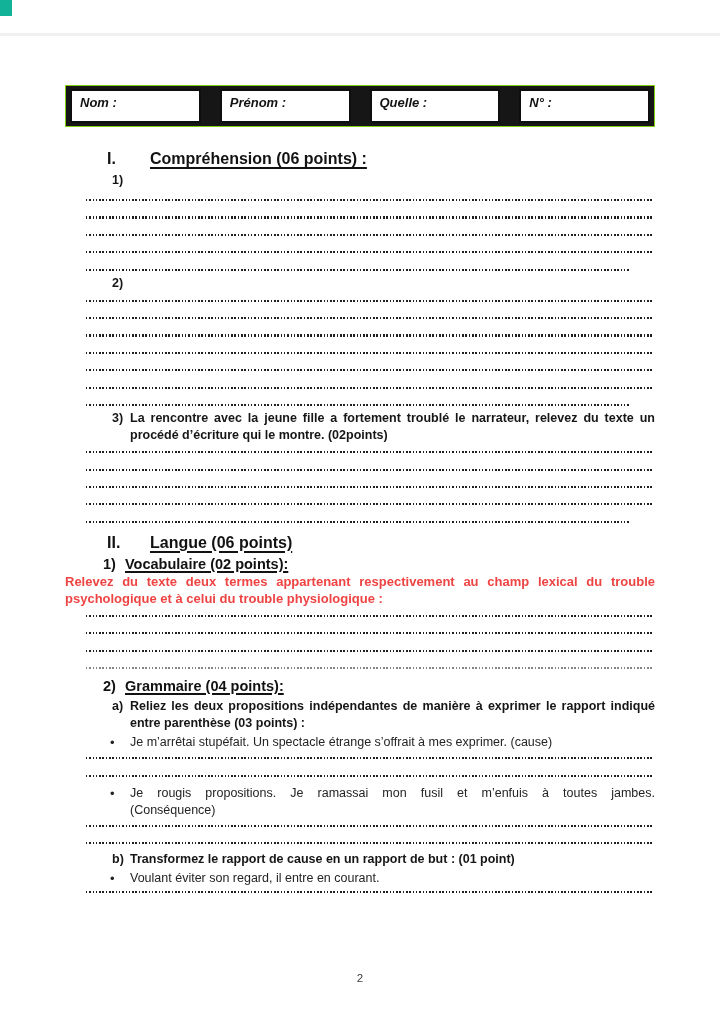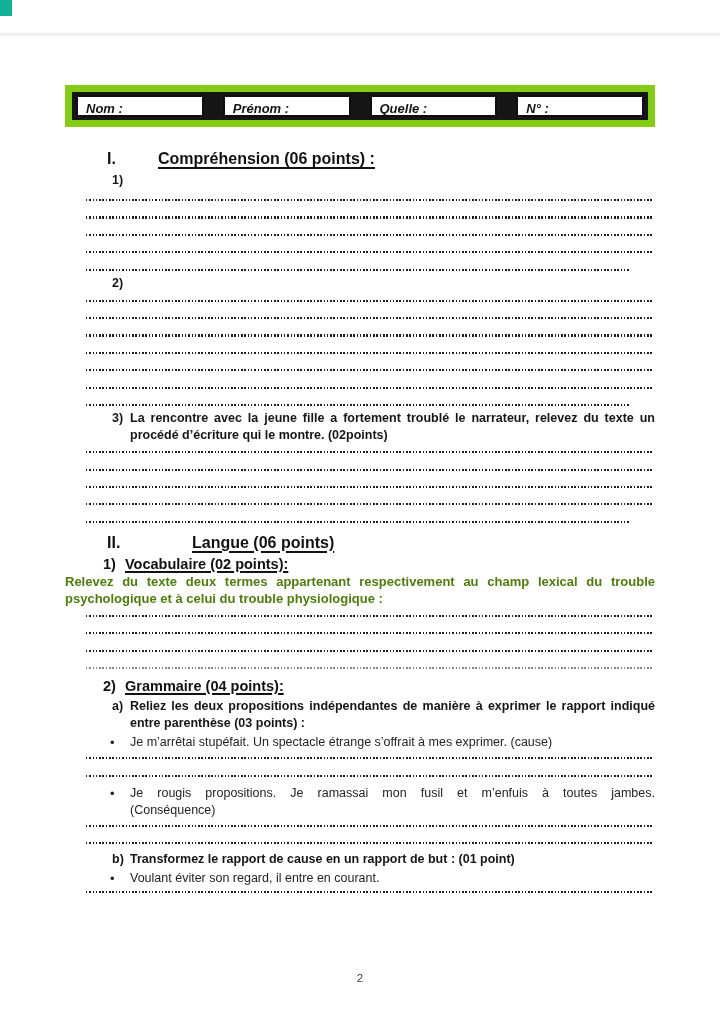--- a/index.html
+++ b/index.html
@@ -16,37 +16,37 @@
   }
   .top-divider{
     position:absolute;top:33px;left:0;width:720px;height:3px;background:#f1f0f1;
   }
   .content{
     position:absolute;top:85px;left:65px;width:590px;
   }
   
   .header-table{
     display:flex;gap:19px;
-    border:7px solid #84cc16;
+    border:1px solid #84cc16;
     padding:3px 4px;
     height:42px;box-sizing:border-box;
     background:#161616;
     justify-content:flex-end;
   }
   .header-cell{
     flex:1;background:#ffffff;border:2px solid #0e0e0e;box-sizing:border-box;
     font-style:italic;font-weight:bold;font-size:13px;
     padding:4px 0 0 8px;color:#141414;
   }
   
   .sec-heading{display:flex;font-weight:bold;font-size:16px;line-height:20px;color:#121212;}
   .sec-heading .sec-num{width:43px;margin-left:42px;}
-  .sec-heading .sec-title{text-decoration:underline;text-decoration-thickness:2px;text-underline-offset:3px;margin-left:8px;}
+  .sec-heading .sec-title{text-decoration:underline;text-decoration-thickness:2px;text-underline-offset:3px;}
   .sec1{margin-top:22px;}
-  .sec2{margin-top:10px;gap:34px;}
+  .sec2{margin-top:10px;}
   
   .sub-heading{display:flex;font-weight:bold;font-size:14.5px;line-height:18px;color:#121212;}
   .sub-heading .sub-label{width:22px;margin-left:38px;}
   .sub-heading .sub-title{text-decoration:underline;text-decoration-thickness:2px;text-underline-offset:2px;}
   
   .q{display:flex;font-weight:bold;font-size:12.5px;line-height:17px;color:#161616;}
   .q .q-label{width:18px;flex:none;margin-left:47px;}
   .q .q-text{flex:1;text-align:justify;}
   
   .bullet{display:flex;font-size:12.5px;line-height:17px;color:#242424;}
@@ -56,21 +56,21 @@
   
   .dotlines{margin-left:21px;width:566px;}
   .dotline{
     height:2.2px;margin-bottom:15.2px;
     background:repeating-linear-gradient(90deg,#1f1f1f 0 1.5px,transparent 1.5px 3.3px);
   }
   .dotline:last-child{margin-bottom:4px;}
   .dotline.short{width:96%;}
   .dotline.faint{opacity:.55;}
   
-  .instruction{font-weight:bold;font-size:13px;line-height:17px;text-align:justify;color:#4d7c0f;}
+  .instruction{font-weight:bold;font-size:13px;line-height:17px;text-align:justify;color:#ef4444;}
   
   .mt2{margin-top:2px;}  .mt3{margin-top:3px;}  .mt4{margin-top:4px;}
   .mt6{margin-top:6px;}  .mt7{margin-top:7px;}  .mt8{margin-top:8px;}
   .mt10{margin-top:10px;}
   .page-number{
     position:absolute;top:972px;left:0;width:720px;
     text-align:center;font-size:11.5px;color:#3c3c3c;
   }
 </style>
 </head>

